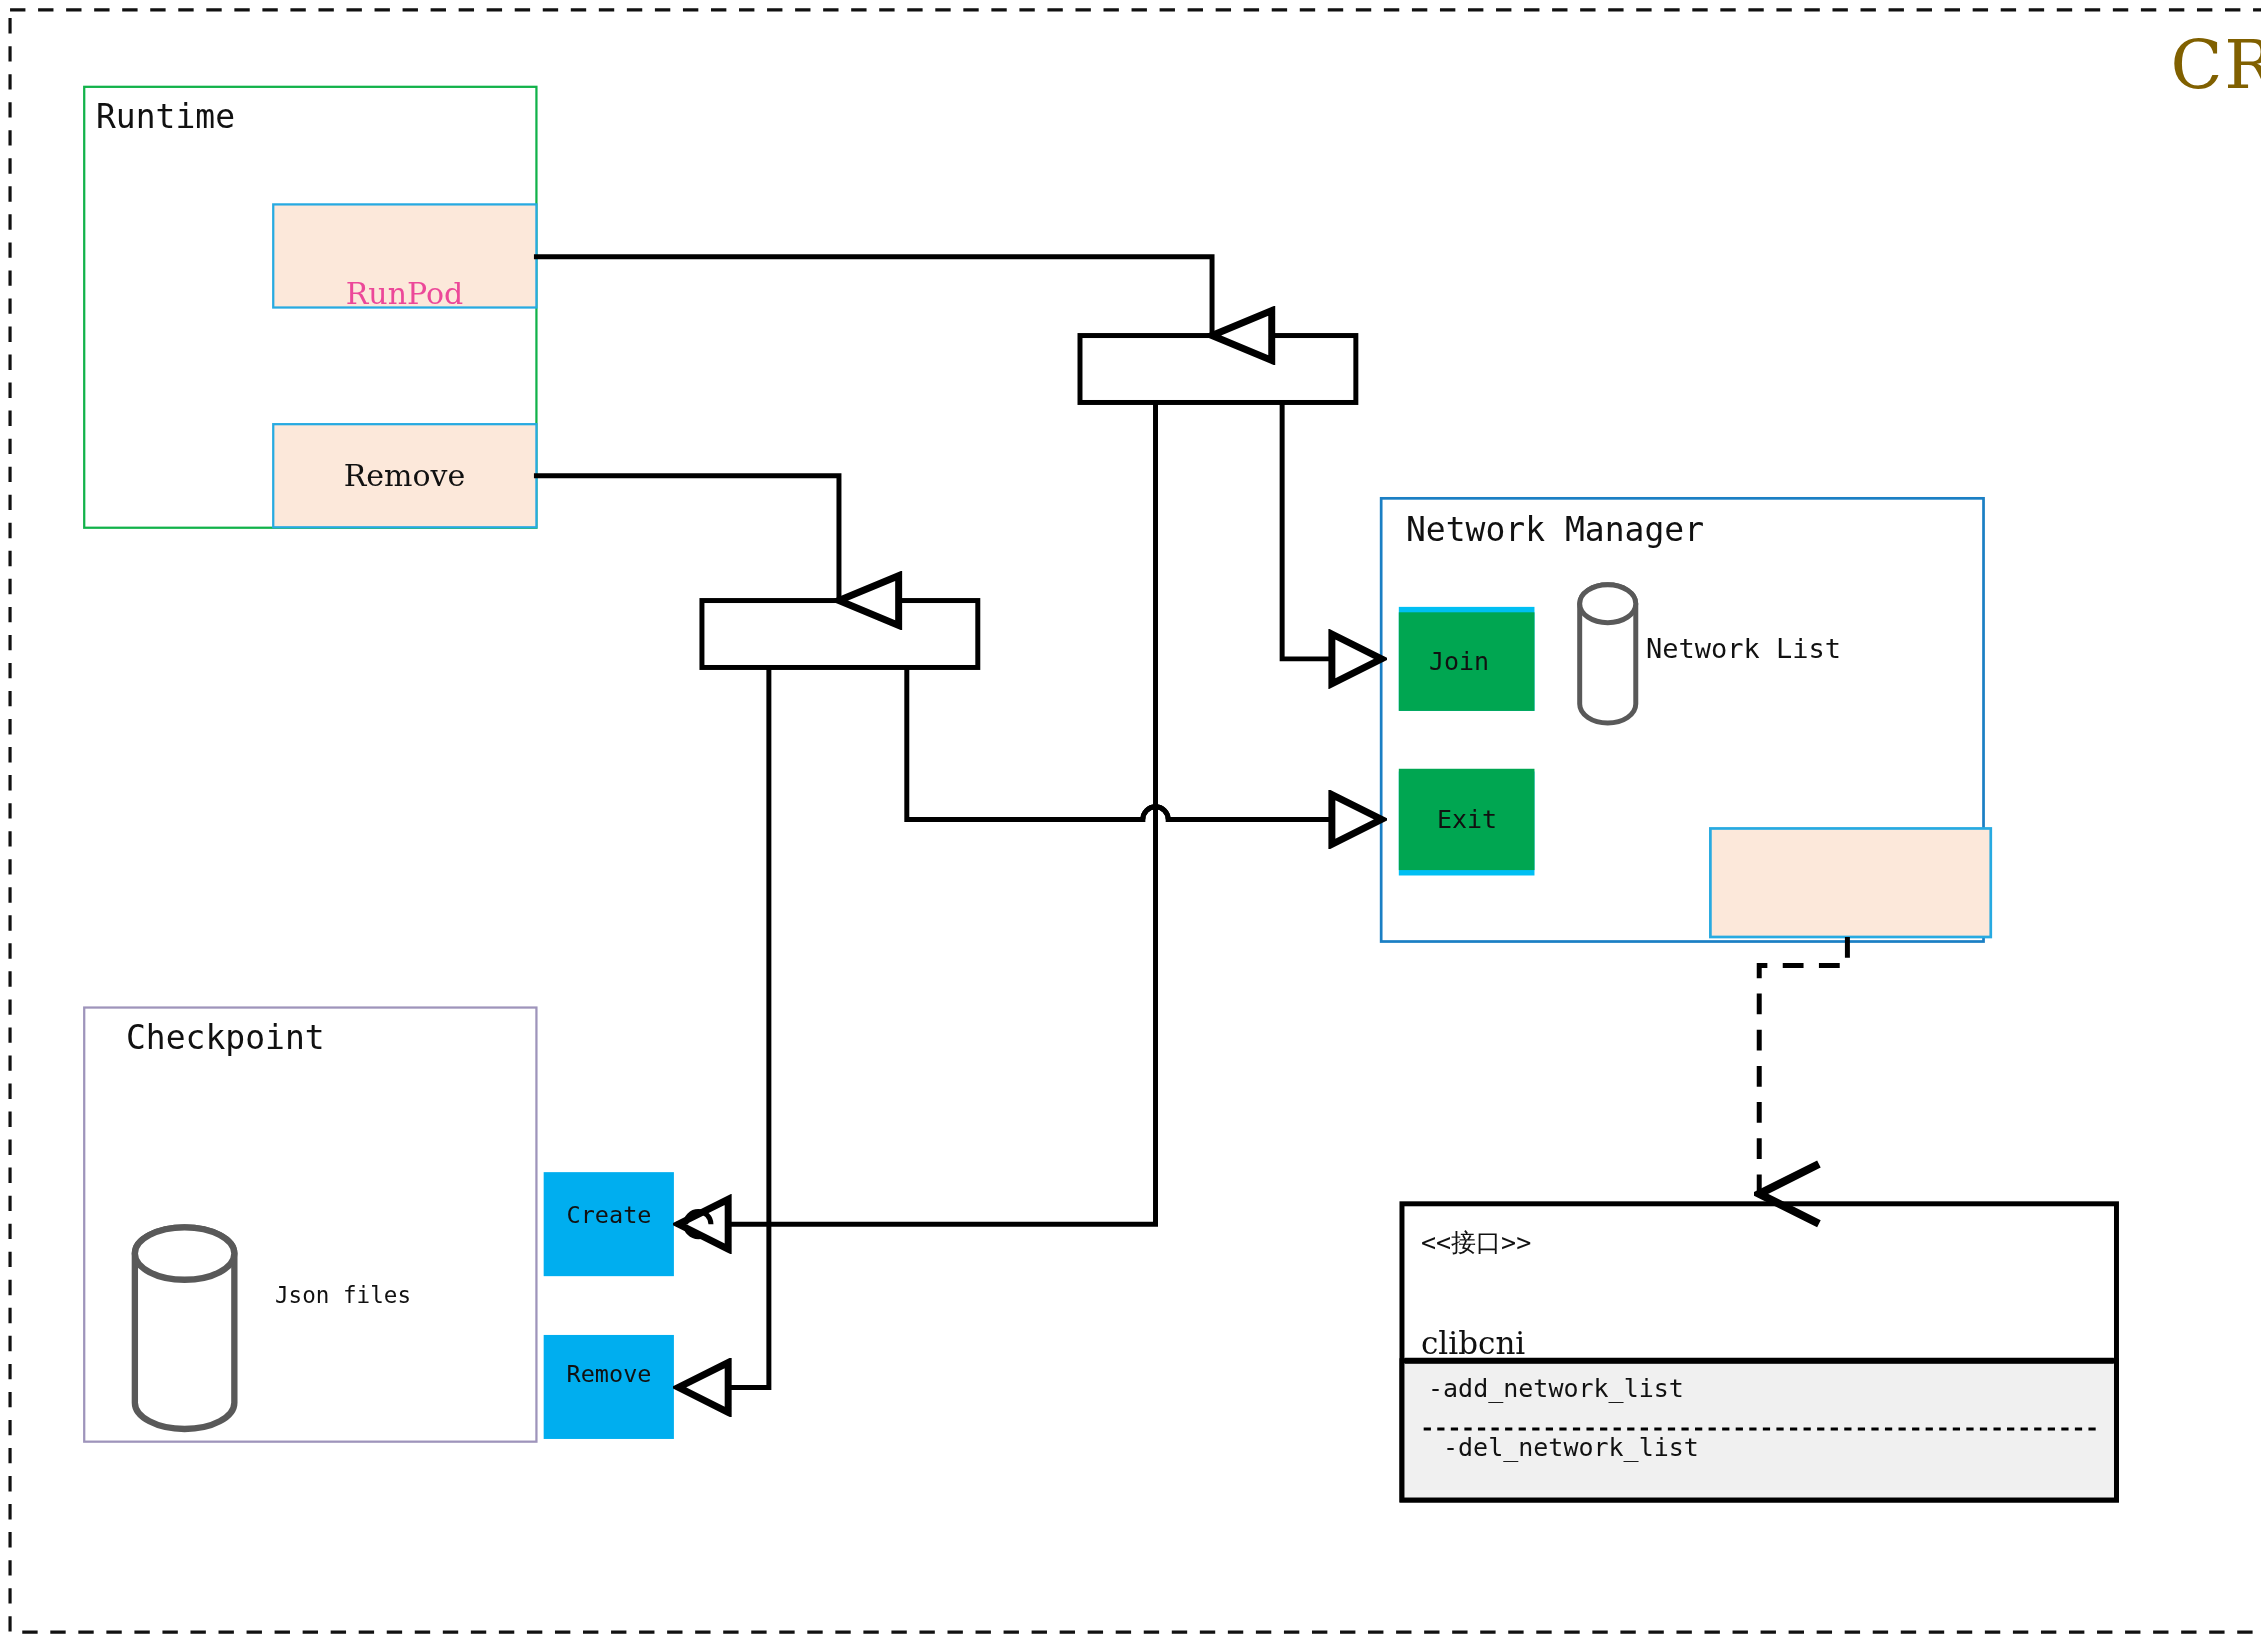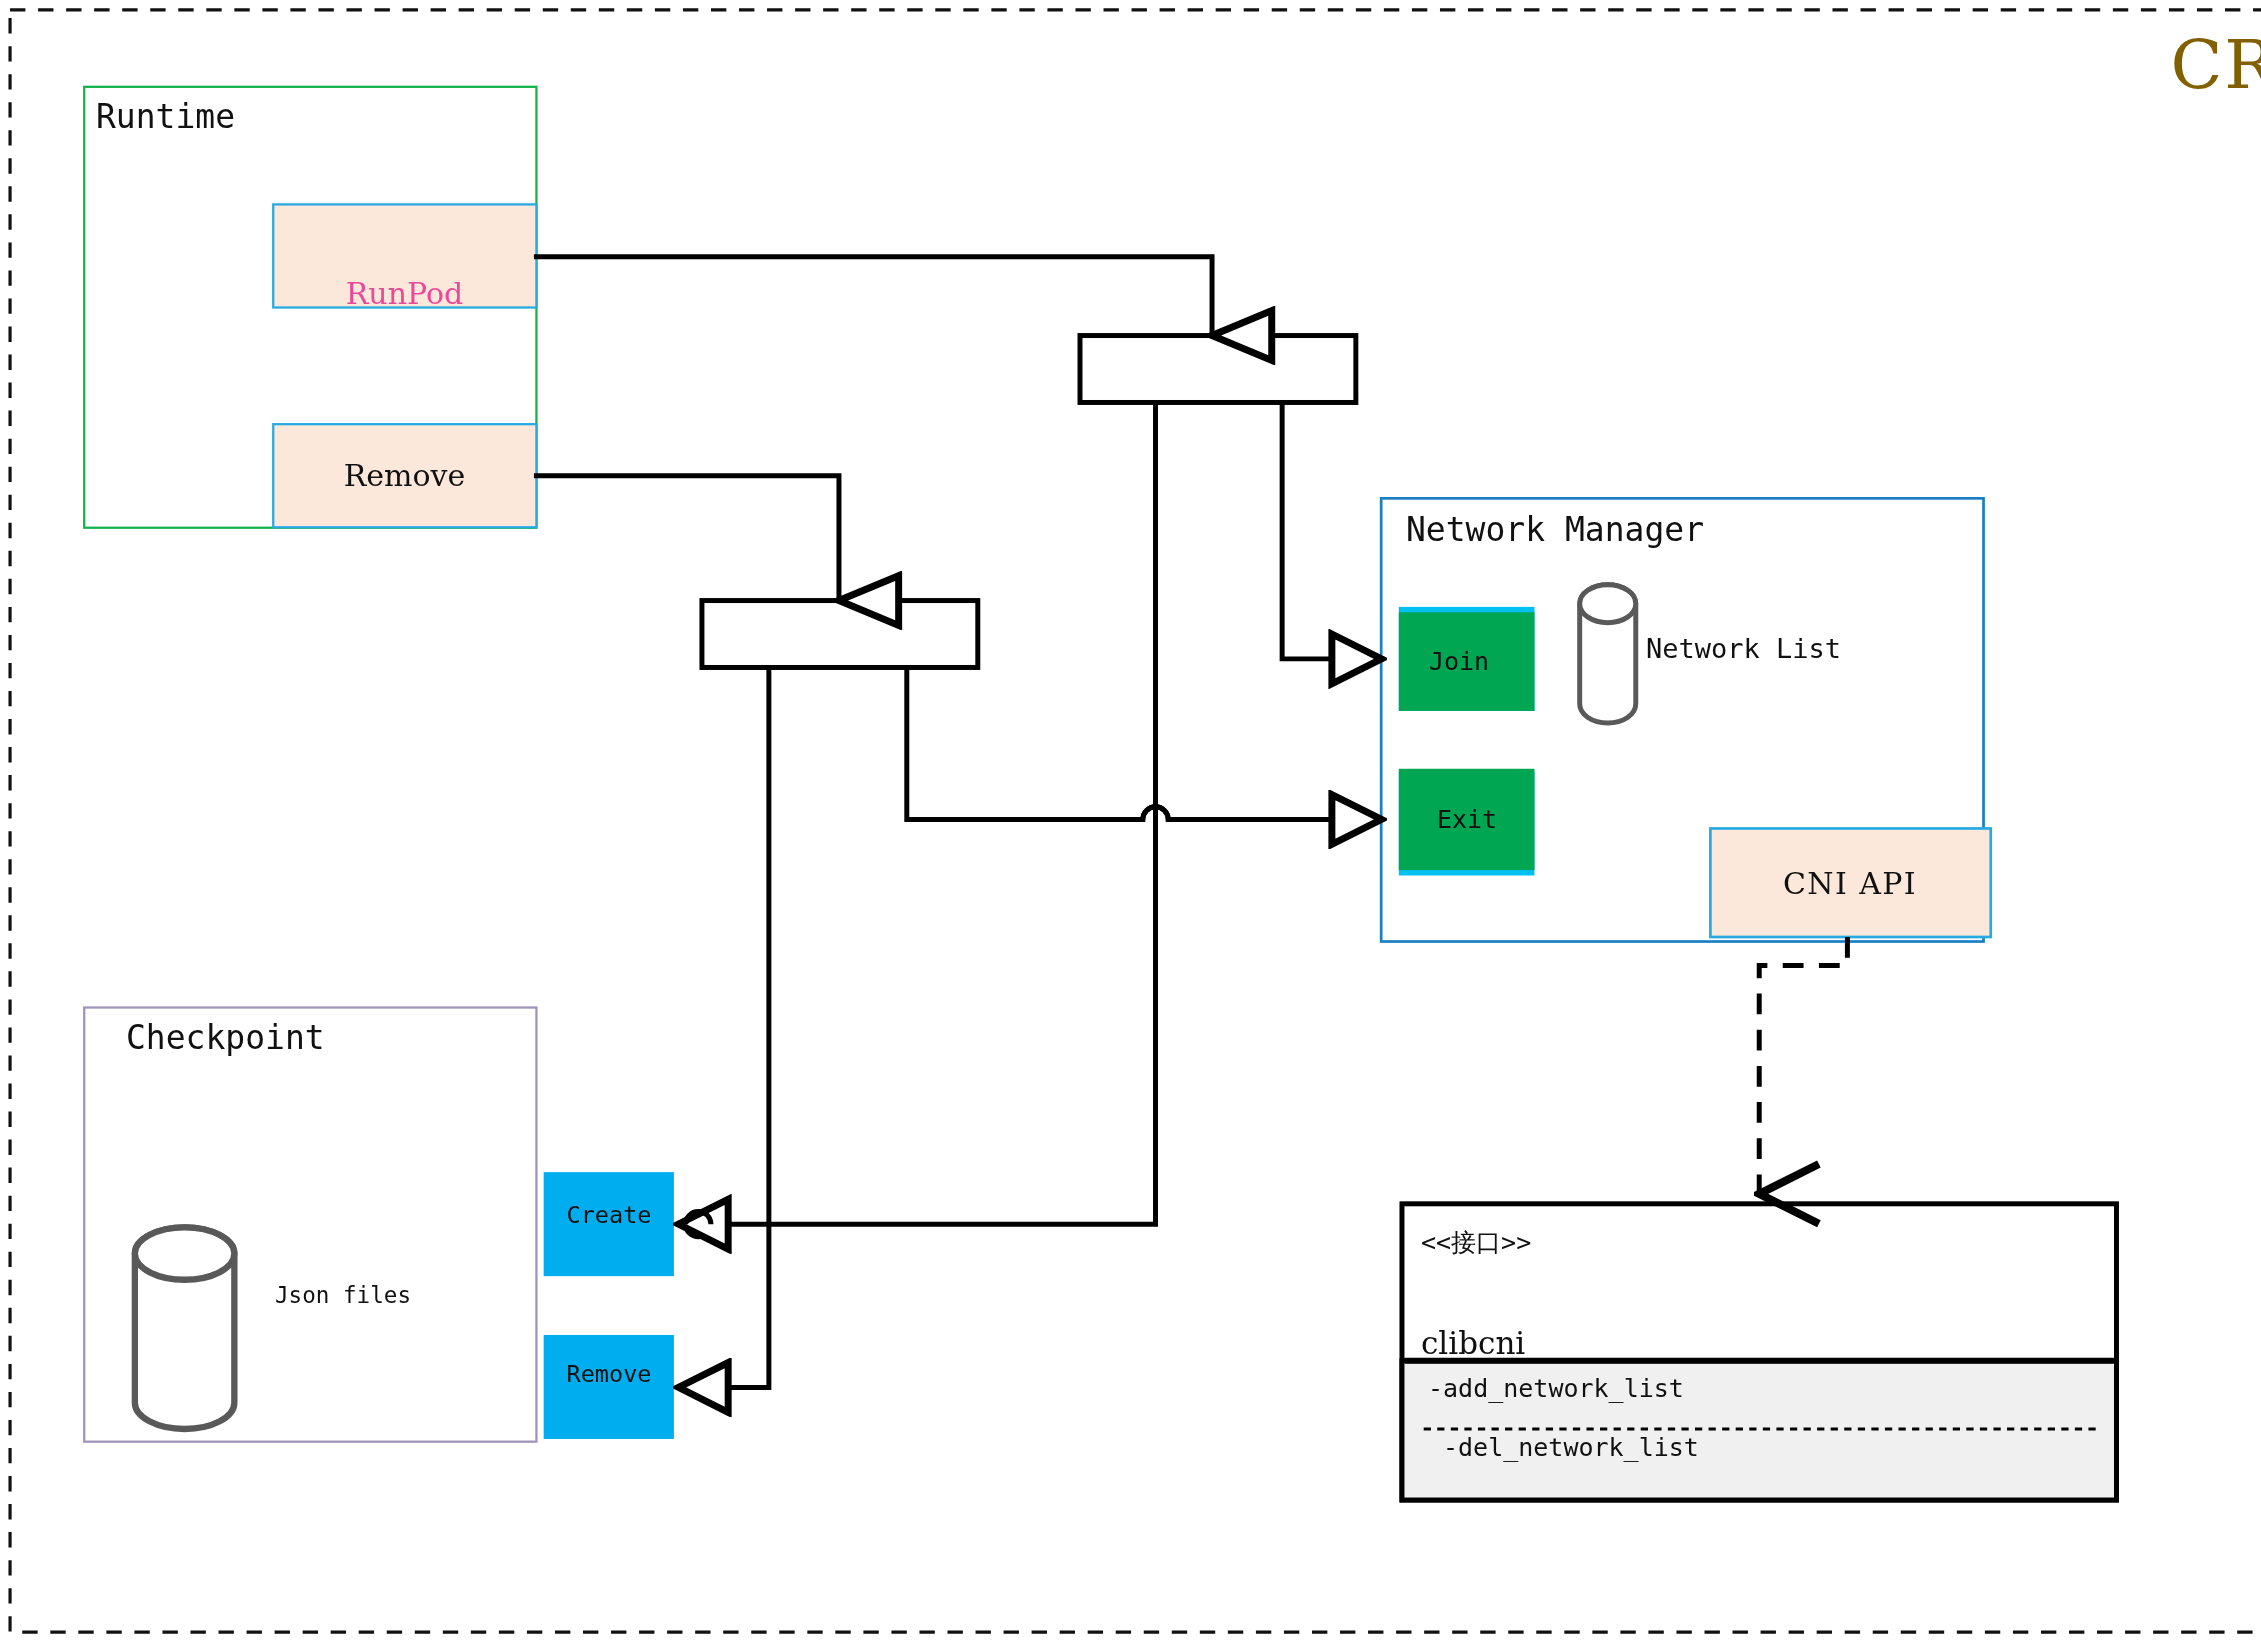--- a/index.html
+++ b/index.html
@@ -124,23 +124,20 @@
             font-size:25px;color:#111;border-radius:23px;">Exit</div>
 
 <div style="position:absolute;left:544px;top:1172px;width:130px;height:85px;display:flex;
             align-items:center;justify-content:center;font-family:'DejaVu Sans Mono',monospace;
             font-size:23.5px;color:#111;border-radius:21px;">Create</div>
 
 <div style="position:absolute;left:544px;top:1335px;width:130px;height:78px;display:flex;
             align-items:center;justify-content:center;font-family:'DejaVu Sans Mono',monospace;
             font-size:23.5px;color:#111;">Remove</div>
 
-<div style="position:absolute;left:1710px;top:829px;width:280px;height:109px;display:flex;
-            align-items:center;justify-content:center;font-family:'DejaVu Serif',serif;
-            font-size:30px;color:#111;letter-spacing:1.4px;">CNI API</div>
 
 <div style="position:absolute;left:1646px;top:633px;font-family:'DejaVu Sans Mono',monospace;
             font-size:27px;color:#111;">Network List</div>
 
 <div style="position:absolute;left:275px;top:1282px;font-family:'DejaVu Sans Mono',monospace;
             font-size:22.6px;color:#111;">Json files</div>
 
 <div style="position:absolute;left:1421px;top:1226px;font-family:'DejaVu Sans Mono',monospace;
             font-size:25px;color:#111;">&lt;&lt;接口&gt;&gt;</div>
 

